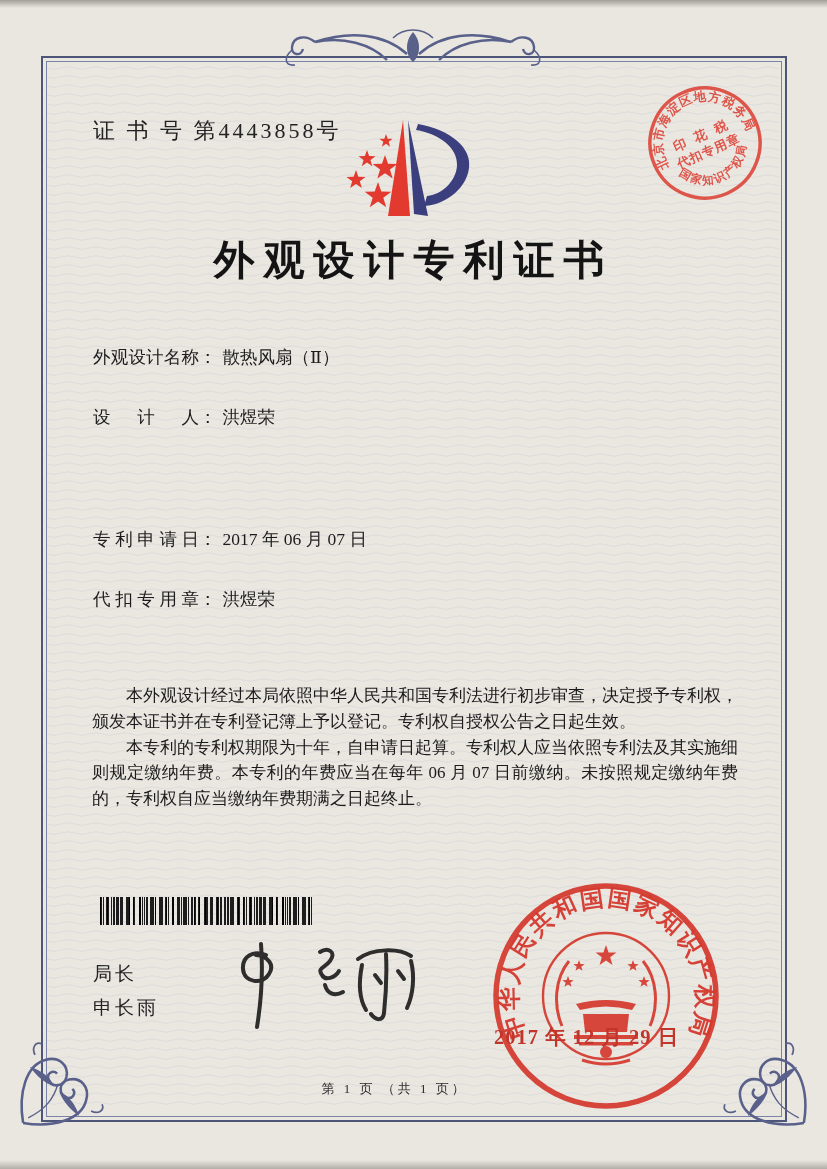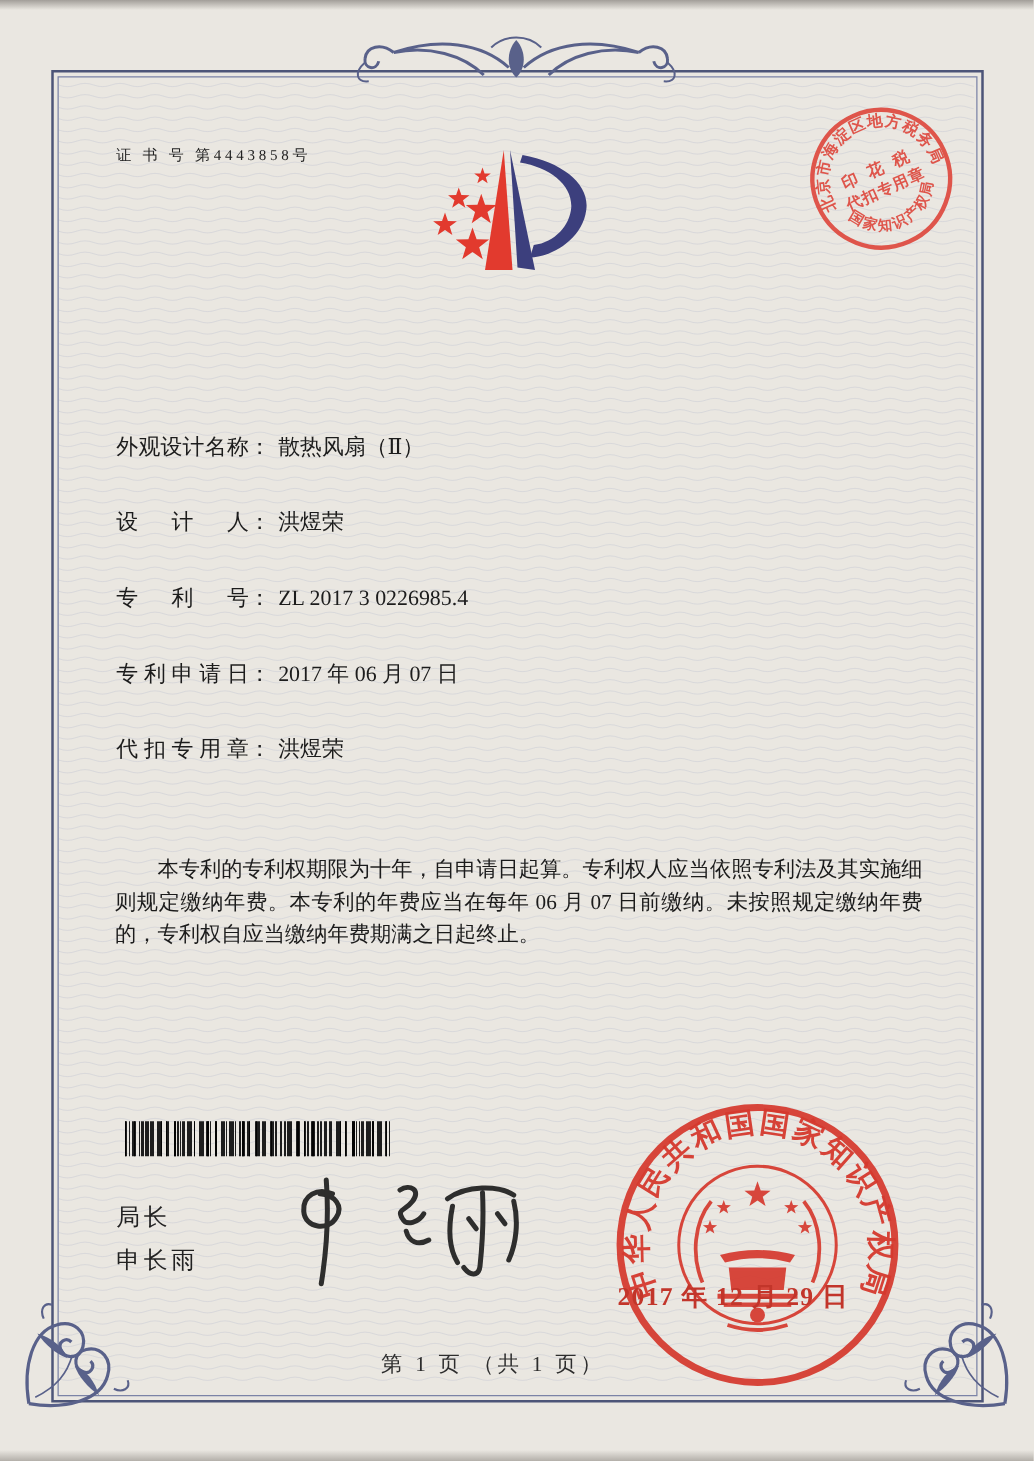--- a/index.html
+++ b/index.html
@@ -16,21 +16,21 @@
   .frame{
     position:absolute;left:46px;top:61px;width:734px;height:1054px;
     border:1px solid #7b83a6;
     outline:2px solid #4d5578;
     outline-offset:3px;
     background:transparent;
   }
   .waves-svg{position:absolute;left:47px;top:62px;z-index:0;pointer-events:none;}
   .ornaments-svg{position:absolute;left:0;top:0;z-index:1;pointer-events:none;}
   .content{position:absolute;left:0;top:0;width:827px;height:1169px;z-index:2;}
-  .cert-no{position:absolute;left:93px;top:116px;font-size:12px;letter-spacing:3px;color:#222;}
+  .cert-no{position:absolute;left:93px;top:116px;font-size:22px;letter-spacing:3px;color:#222;}
   .logo-svg{position:absolute;left:336px;top:116px;}
   .doc-title{
     position:absolute;left:0;top:233px;width:827px;text-align:center;
     font-size:41px;font-weight:700;letter-spacing:9px;color:#141414;
   }
   .field{position:absolute;left:93px;font-size:17.5px;white-space:nowrap;color:#1c1c1c;}
   .flabel{display:inline-block;width:106px;text-align:justify;text-align-last:justify;}
   .fcolon{display:inline-block;margin-right:6px;}
   .paragraphs{
     position:absolute;left:92px;top:683px;width:646px;
@@ -50,21 +50,21 @@
   .signer.name{top:995px;}
   .signature-svg{position:absolute;left:228px;top:940px;}
   .seal-svg{position:absolute;left:482px;top:874px;}
   .seal-date{
     position:absolute;left:494px;top:1023px;width:180px;
     font-size:20.5px;font-weight:700;color:#c2352a;letter-spacing:1px;white-space:nowrap;
   }
   .tax-stamp-svg{position:absolute;left:638px;top:76px;}
   .footer{
     position:absolute;left:0;top:1080px;width:789px;text-align:center;
-    font-size:17px;letter-spacing:3px;color:#2d2d2d;
+    font-size:13px;letter-spacing:3px;color:#2d2d2d;
   }
 </style>
 </head>
 <body>
 
 <div class="scan-edge-top"></div>
 <div class="scan-edge-bottom"></div>
 
 <div class="frame"></div>
 
@@ -227,38 +227,37 @@
       <polygon points="20,54 22.351141009169893,60.763932022500214 29.510565162951536,60.90983005625053 23.804226065180615,65.23606797749979 25.877852522924734,72.09016994374947 20,68 14.12214747707527,72.09016994374947 16.195773934819385,65.23606797749979 10.489434837048464,60.90983005625053 17.648858990830107,60.763932022500214"></polygon>
       <polygon points="42,66 45.29159741283785,75.46950483150029 55.31479122813215,75.67376207875074 47.32591649125286,81.7304951684997 50.22899353209462,91.32623792124926 42,85.6 33.77100646790538,91.32623792124926 36.67408350874714,81.7304951684997 28.68520877186785,75.67376207875074 38.70840258716215,75.46950483150029"></polygon>
       <polygon points="67,4 74,100 52,100"></polygon>
     </g>
     <g fill="#3c3f7d" stroke="none">
       <polygon points="72,4 92,100 78,98"></polygon>
       <path d="M 82 8 C 115 14 136 32 133 52 C 130 76 104 90 88 90 L 91 80 C 108 78 120 64 121 50 C 122 32 104 18 80 14 Z"></path>
     </g>
   </svg>
 
+  <div class="doc-title">外观设计专利证书</div>
 
   <div class="field" style="top:405px">
     <span class="flabel">设计人</span><span class="fcolon">：</span><span class="fvalue">洪煜荣</span>
   </div>
   <div class="field" style="top:345px">
     <span class="flabel">外观设计名称</span><span class="fcolon">：</span><span class="fvalue">散热风扇（Ⅱ）</span>
   </div>
-  <div class="field" style="top:466px">
-    <span class="flabel">专利号</span><span class="fcolon">：</span><span class="fvalue">ZL 2017 3 0226985.4</span>
-  </div>
   <div class="field" style="top:527px">
     <span class="flabel">专利申请日</span><span class="fcolon">：</span><span class="fvalue">2017 年 06 月 07 日</span>
   </div>
   <div class="field" style="top:587px">
     <span class="flabel">代扣专用章</span><span class="fcolon">：</span><span class="fvalue">洪煜荣</span>
   </div>
 
   <div class="paragraphs">
+    <p>本外观设计经过本局依照中华人民共和国专利法进行初步审查，决定授予专利权，颁发本证书并在专利登记簿上予以登记。专利权自授权公告之日起生效。</p>
     <p>本专利的专利权期限为十年，自申请日起算。专利权人应当依照专利法及其实施细则规定缴纳年费。本专利的年费应当在每年 06 月 07 日前缴纳。未按照规定缴纳年费的，专利权自应当缴纳年费期满之日起终止。</p>
   </div>
 
   <div class="barcode"></div>
 
   <div class="signer title">局长</div>
   <div class="signer name">申长雨</div>
 
   <svg class="signature-svg" width="196" height="92" viewBox="0 0 196 92">
     <g stroke="#1a1a1a" stroke-width="4" fill="none" stroke-linecap="round" opacity="0.9">

